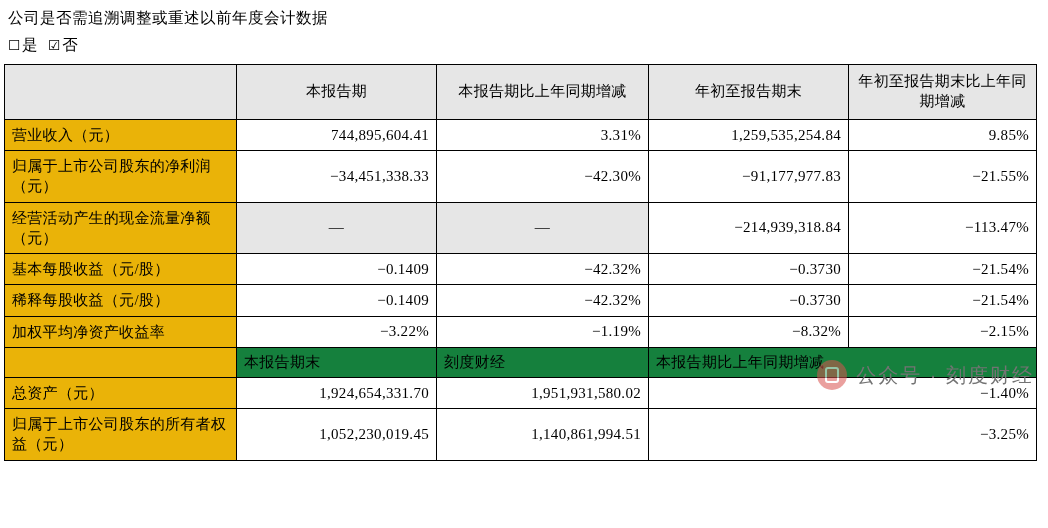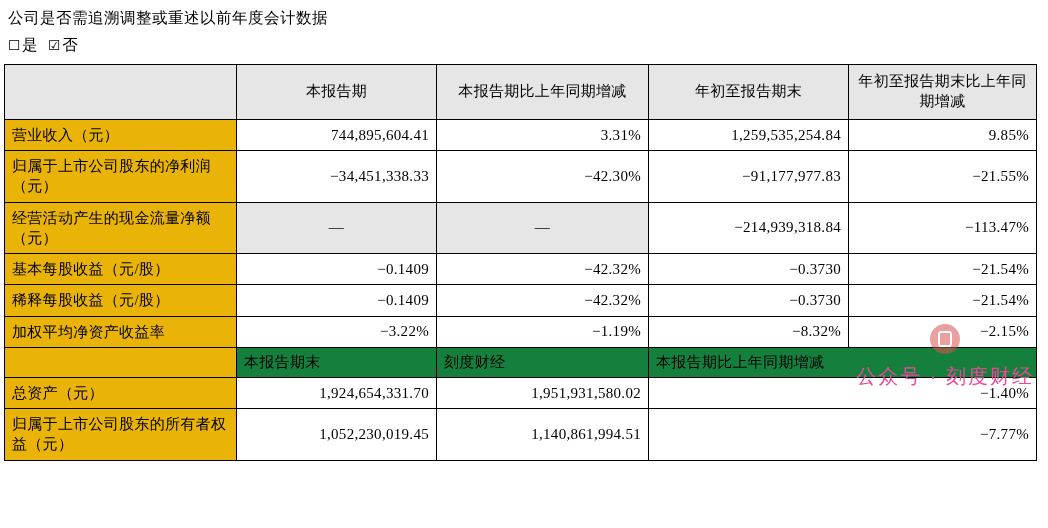--- a/index.html
+++ b/index.html
@@ -92,25 +92,24 @@
   col.c5 { width: 188px; }
 
   .watermark {
     position: absolute;
     right: 14px;
     bottom: 10px;
     display: flex;
     align-items: center;
     gap: 9px;
     font-family: "Liberation Sans", sans-serif;
-    color: #ec4899;
+    color: #737373;
     font-size: 20px;
     letter-spacing: 2px;
     pointer-events: none;
-    flex-direction: column;
   }
   .wm-logo {
     width: 30px;
     height: 30px;
     border-radius: 50%;
     background: #d9534f;
     opacity: 0.55;
     position: relative;
     flex: none;
   }
@@ -206,21 +205,21 @@
       <tr>
         <td class="rowlabel">总资产（元）</td>
         <td class="num">1,924,654,331.70</td>
         <td class="num">1,951,931,580.02</td>
         <td class="num" colspan="2">−1.40%</td>
       </tr>
       <tr>
         <td class="rowlabel">归属于上市公司股东的所有者权益（元）</td>
         <td class="num">1,052,230,019.45</td>
         <td class="num">1,140,861,994.51</td>
-        <td class="num" colspan="2">−7.77%</td>
+        <td class="num" colspan="2">−3.25%</td>
       </tr>
     </tbody>
   </table>
 
   <div class="watermark">
     <span class="wm-logo"></span>
     <span>公众号 · 刻度财经</span>
   </div>
 
 </div>

